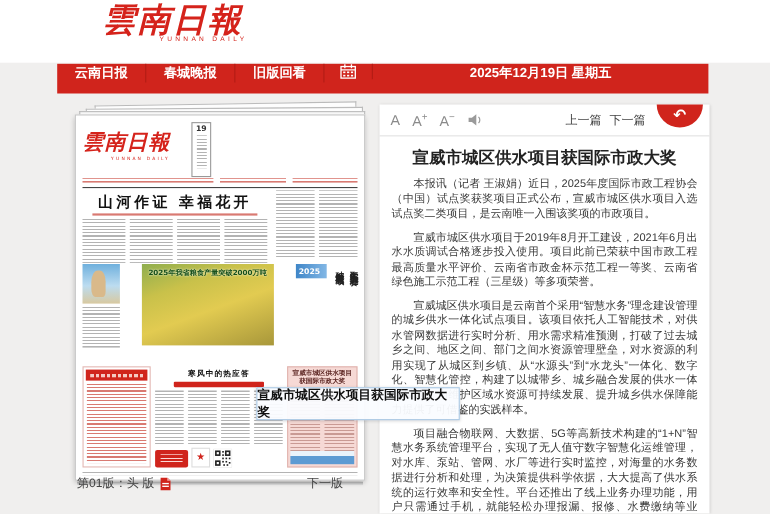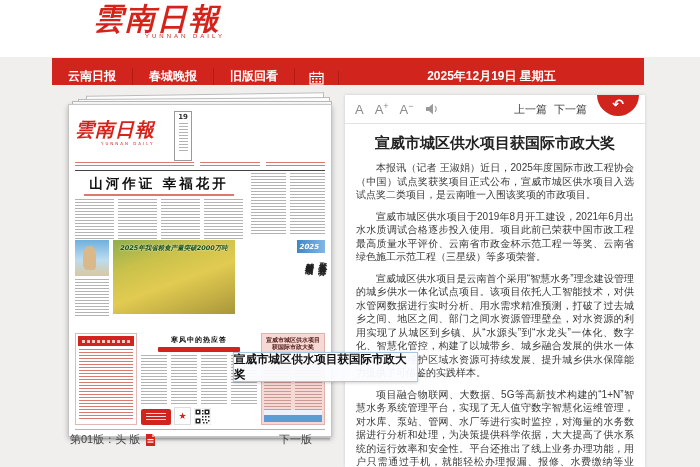--- a/index.html
+++ b/index.html
@@ -6,21 +6,21 @@
   body{width:700px;height:467px;position:relative;overflow:hidden;background:#f0efee;
        font-family:"Liberation Sans","DejaVu Sans",sans-serif;}
   
   .site-header{position:absolute;left:0;top:0;width:700px;height:57px;background:#fff;}
   .logo{position:absolute;left:93px;top:2px;color:#d5231b;cursor:pointer;}
   .logo .cn{font-family:"DejaVu Serif","Liberation Serif",serif;font-weight:bold;font-style:italic;
             font-size:30px;letter-spacing:2px;line-height:34px;}
   .logo .en{font-size:6px;letter-spacing:3px;margin-left:52px;margin-top:-3px;color:#d5231b;}
   
   .nav{position:absolute;left:52px;top:58px;width:592px;height:27px;background:#d0241c;
-       display:flex;align-items:flex-end;color:#fff;font-size:12px;font-weight:bold;}
+       display:flex;align-items:flex-start;color:#fff;font-size:12px;font-weight:bold;}
   .nav .item{display:flex;align-items:center;padding:0 16px;border-right:1px solid #b21c15;cursor:pointer;}
   .nav .cal{display:flex;align-items:center;padding:0 14px;border-right:1px solid #b21c15;}
   .nav .date{flex:1;display:flex;align-items:center;justify-content:center;font-weight:bold;}
   
   .sheet{position:absolute;background:#fdfdfd;border:1px solid #bbb;border-bottom:none;}
   .paper{position:absolute;left:68px;top:104px;width:264px;height:333px;background:#fff;
          border:1px solid #c6c6c6;box-shadow:0 2px 5px rgba(0,0,0,.28);padding:6px;box-sizing:border-box;
          font-family:"DejaVu Sans",sans-serif;cursor:pointer;}
   .paper-shadow{position:absolute;left:70px;top:438px;width:260px;height:3px;
                 background:linear-gradient(#9a9a9a,#dcdcdc);}
@@ -40,29 +40,29 @@
   .mast .tophead .pre{width:60px;height:3px;margin:1px auto 2px;}
   .mast .tophead h3{margin:0 0 3px;font-size:8.5px;font-weight:bold;color:#111;text-align:center;letter-spacing:.5px;}
   .redrow{height:6px;margin:1px 0 2px;display:flex;gap:6px;}
   .redrow i{height:4px;flex:1;}
   .paper hr{border:none;border-top:1.5px solid #444;margin:1px 0 2px;}
   .bighead{font-size:13.5px;font-weight:bold;letter-spacing:3px;color:#111;text-align:center;margin:2px 0 1px;}
   .redsub{width:150px;height:2px;margin:0 auto 3px;background:#d97a72;}
   .rowC{display:flex;gap:8px;height:64px;}
   .rowC .c1{width:168px;}
   .rowC .c2{flex:1;}
-  .rowD{display:flex;gap:4px;height:76px;margin-top:3px;font-style:italic;}
+  .rowD{display:flex;gap:20px;height:76px;margin-top:3px;}
   .photo-sm{width:34px;height:36px;background:linear-gradient(#6fb0dd 0%,#bcdcf0 55%,#d8c9a0 100%);position:relative;}
   .photo-sm i{position:absolute;left:8px;top:6px;width:13px;height:24px;background:#d9b98a;border-radius:45% 40% 20% 30%;}
   .dcol{width:34px;display:flex;flex-direction:column;gap:3px;}
   .photo{width:122px;height:74px;background:linear-gradient(160deg,#8fae4e 0%,#c9c14a 28%,#e2cb51 55%,#a8973a 100%);
          position:relative;}
   .photo .phead{position:absolute;left:0;right:0;top:4px;text-align:center;font-size:6.5px;font-weight:bold;
                 color:#17501a;text-shadow:0 0 2px #fff;}
-  .rowD .d3{flex:1;display:flex;flex-direction:column;gap:3px;align-items:flex-end;}
+  .rowD .d3{flex:1;display:flex;gap:3px;}
   .bluebox{height:13px;background:linear-gradient(90deg,#3f86c8,#82b7e5);color:#fff;font-size:7px;font-weight:bold;
            display:flex;align-items:center;padding:0 3px;gap:3px;}
   .bluebox i{flex:1;height:3px;background:repeating-linear-gradient(90deg,#dce9f7 0,#dce9f7 3px,transparent 3px,transparent 5px);}
   .d3row{display:flex;gap:3px;flex:1;}
   .vhead{width:22px;display:flex;gap:2px;justify-content:center;}
   .vhead span{writing-mode:vertical-rl;font-size:8px;font-weight:bold;color:#222;letter-spacing:1px;}
   .rowE{display:flex;gap:4px;height:92px;margin-top:17px;}
   .pinkbox{width:60px;border:1px solid #e3b7b3;display:flex;flex-direction:column;}
   .pinkbox .ph{height:10px;background:#d0241c;margin:2px;display:flex;align-items:center;}
   .pinkbox .ph i{flex:1;height:3px;margin:0 4px;background:repeating-linear-gradient(90deg,#f5c9c4 0,#f5c9c4 3px,transparent 3px,transparent 5px);}

